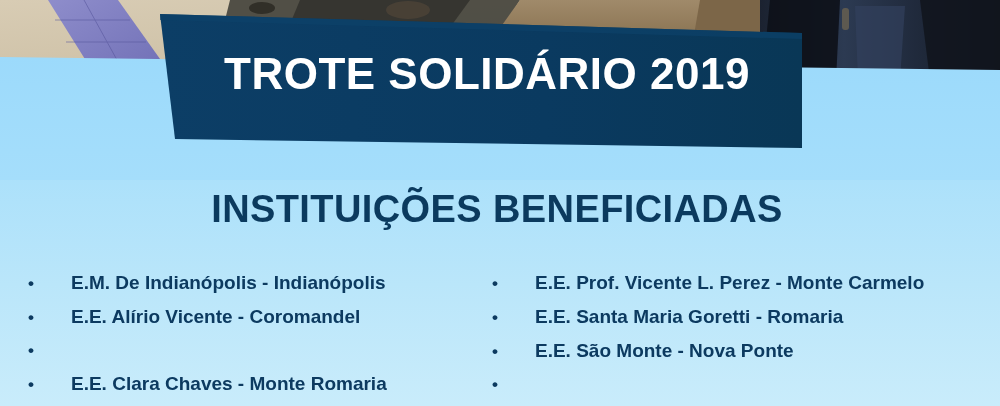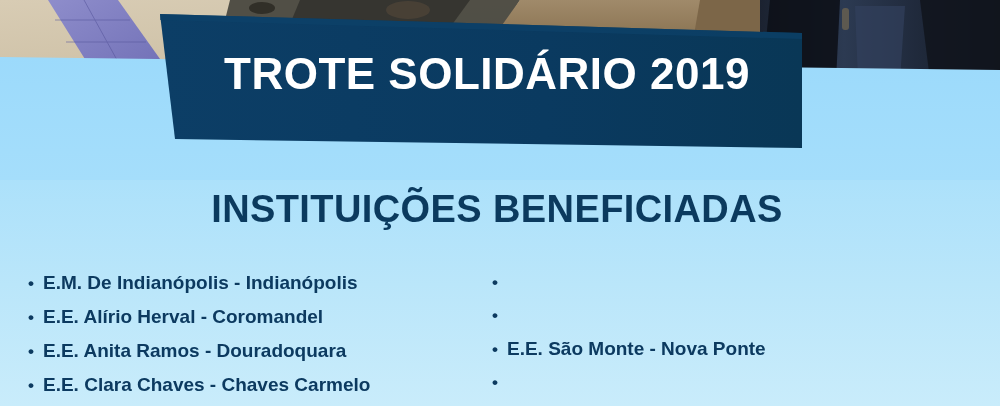--- a/index.html
+++ b/index.html
@@ -117,20 +117,21 @@
   .bullet {
     display: inline-block;
     width: 15px;
     flex: 0 0 15px;
     color: #0C3A60;
     font-size: 17px;
     line-height: 33px;
   }
   .inst-label {
     display: inline-block;
+    margin-left: 28px;
   }
 </style>
 </head>
 <body>
 
 <div class="poster">
 
   <div class="photo-strip">
     <svg width="1000" height="80" viewBox="0 0 1000 80" xmlns="http://www.w3.org/2000/svg">
       <defs>
@@ -217,38 +218,39 @@
 
   <div class="columns">
 
     <div class="col col-left">
       <div class="inst-item">
         <span class="bullet">•</span>
         <span class="inst-label">E.M. De Indianópolis - Indianópolis</span>
       </div>
       <div class="inst-item">
         <span class="bullet">•</span>
-        <span class="inst-label">E.E. Alírio Herval - Coromandel</span>
-      </div>
-      <div class="inst-item">
-        <span class="bullet">•</span>
-        <span class="inst-label">E.E. Anita Ramos - Douradoquara</span>
-      </div>
-      <div class="inst-item">
-        <span class="bullet">•</span>
-        <span class="inst-label">E.E. Clara Chaves - Chaves Carmelo</span>
+        <span class="inst-label">E.E. Alírio Vicente - Coromandel</span>
+      </div>
+      <div class="inst-item">
+        <span class="bullet">•</span>
+      </div>
+      <div class="inst-item">
+        <span class="bullet">•</span>
+        <span class="inst-label">E.E. Clara Chaves - Monte Romaria</span>
       </div>
     </div>
 
     <div class="col col-right">
       <div class="inst-item">
         <span class="bullet">•</span>
-      </div>
-      <div class="inst-item">
-        <span class="bullet">•</span>
+        <span class="inst-label">E.E. Prof. Vicente L. Perez - Monte Carmelo</span>
+      </div>
+      <div class="inst-item">
+        <span class="bullet">•</span>
+        <span class="inst-label">E.E. Santa Maria Goretti - Romaria</span>
       </div>
       <div class="inst-item">
         <span class="bullet">•</span>
         <span class="inst-label">E.E. São Monte - Nova Ponte</span>
       </div>
       <div class="inst-item">
         <span class="bullet">•</span>
       </div>
     </div>
 

